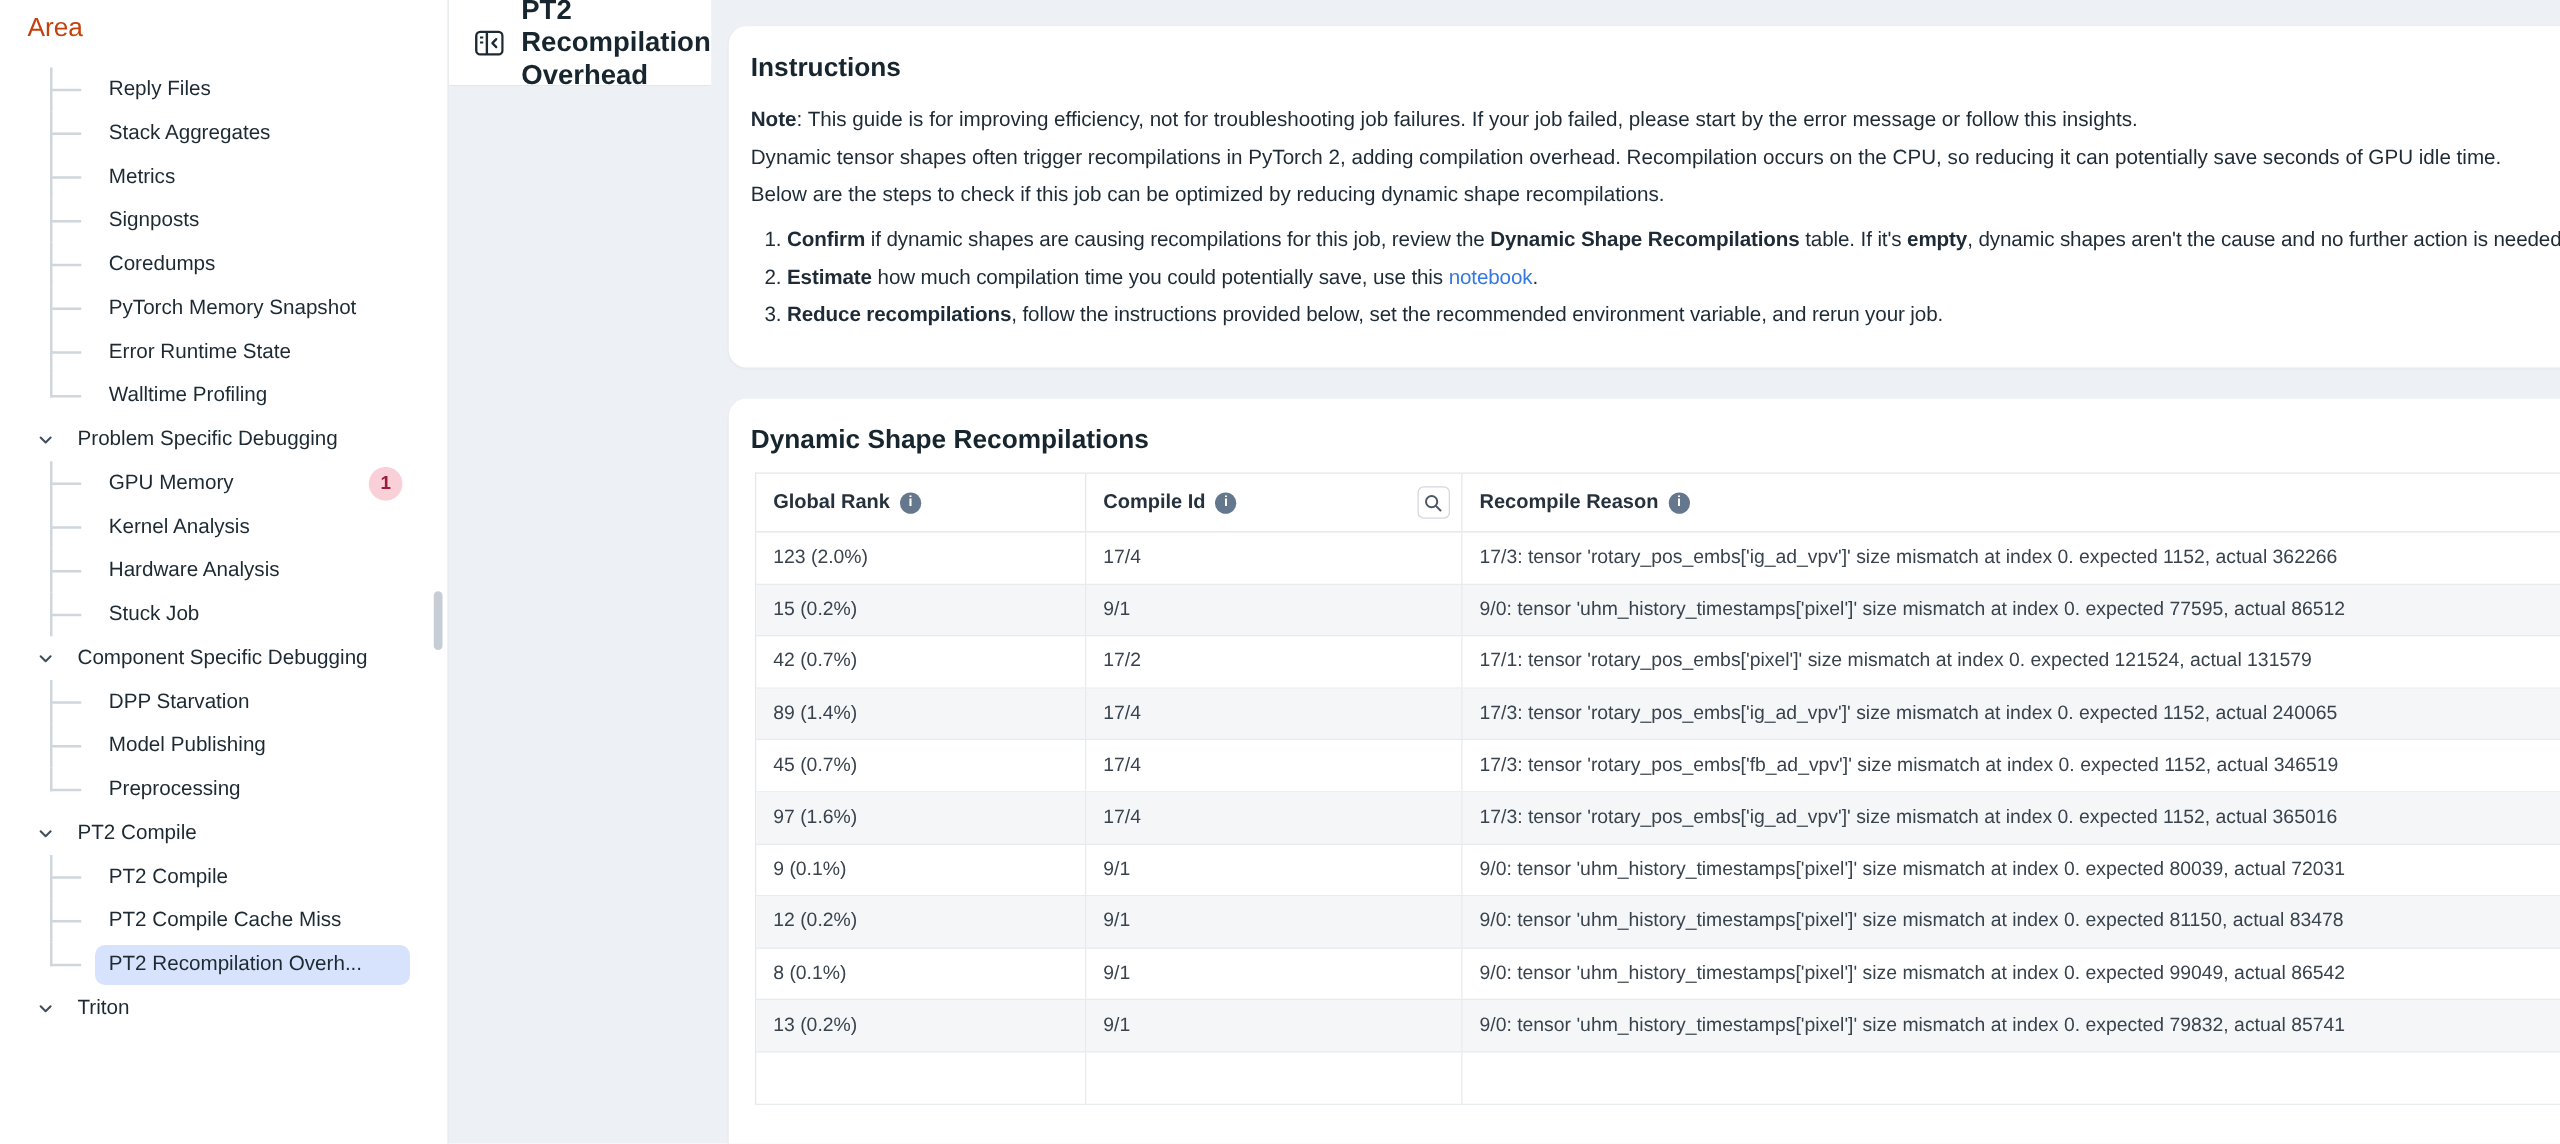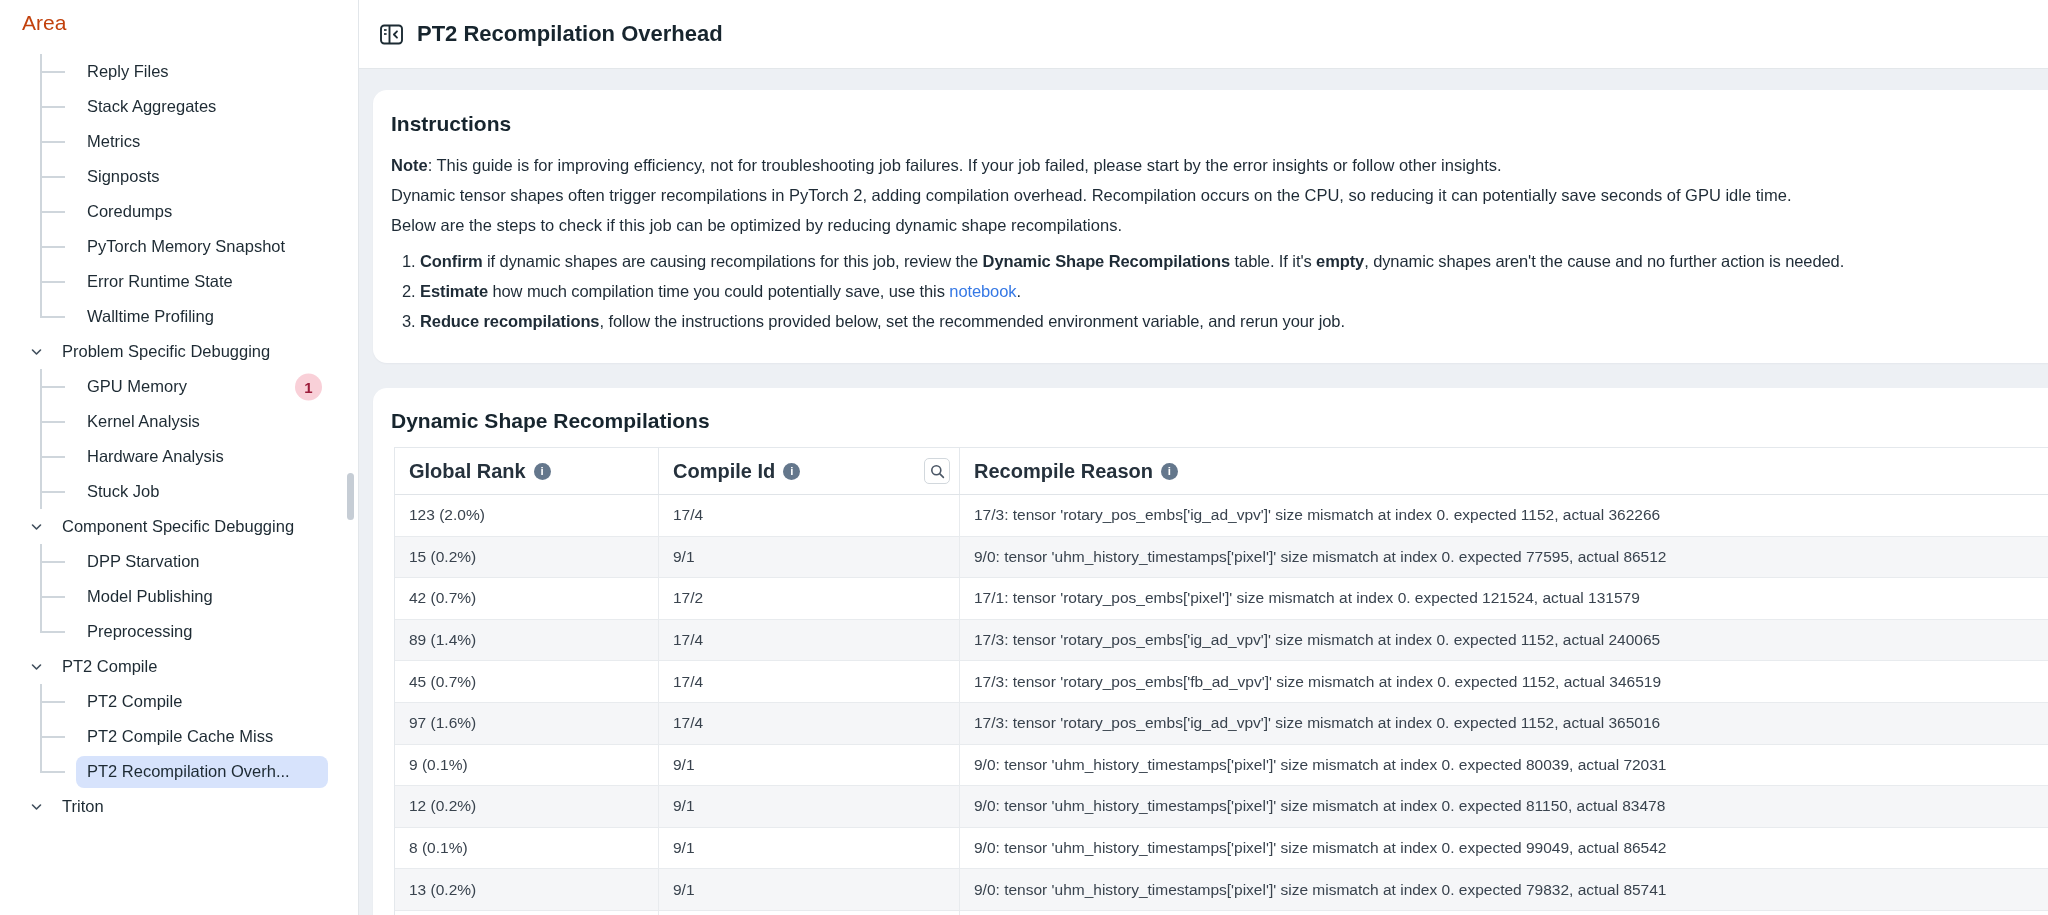--- a/index.html
+++ b/index.html
@@ -18,42 +18,42 @@
   .vline{position:absolute;left:40px;top:0;width:2px;height:100%;background:#cfd6dc;}
   .srow.last .vline{height:18.5px;}
   .hline{position:absolute;left:40px;top:calc(50% - 1px);width:25px;height:2px;background:#cfd6dc;}
   .chev{position:absolute;left:30px;top:50%;transform:translateY(-50%);display:flex;}
   .pill{position:absolute;left:76px;right:30px;top:1.5px;bottom:1.5px;background:#d7e3fc;border-radius:8px;z-index:0;}
   .badge{position:absolute;right:36px;top:50%;transform:translateY(-50%);width:27px;height:27px;border-radius:50%;
     background:#f9d0d8;color:#9c1c3a;font-size:15px;font-weight:700;text-align:center;line-height:27px;z-index:1;}
   .scroll-thumb{position:absolute;right:4px;top:473px;width:7px;height:47px;border-radius:4px;background:#c6cdd5;}
 
   
-  main{flex:1;display:flex;flex-direction:column;min-width:0;background:#edf0f4;justify-content:flex-end;}
+  main{flex:1;display:flex;flex-direction:row;min-width:0;background:#edf0f4;justify-content:flex-end;}
   .main-header{height:68px;flex:0 0 68px;background:#fff;border-bottom:1px solid #e3e7ea;
     display:flex;align-items:center;padding-left:21px;gap:14px;}
   .main-header h1{font-size:22px;font-weight:700;margin:0;color:#17252e;}
   .panel-icon{display:flex;cursor:pointer;}
   .main-body{flex:1;overflow:hidden;padding:21px 0 0 14px;}
 
   .card{background:#fff;border-radius:14px;width:calc(100% + 60px);
     box-shadow:0 1px 2px rgba(16,24,40,.04);}
   .card h2{font-size:21px;font-weight:700;line-height:26px;margin:0 0 13px;color:#17252e;}
 
   .instructions-card{padding:21px 24px 27px 18px;box-sizing:border-box;}
   .note-line{font-size:16.5px;line-height:30px;white-space:nowrap;color:#1e2b36;}
   ol.steps{margin:6px 0 0;padding-left:29px;}
   ol.steps li{font-size:16.5px;line-height:30px;white-space:nowrap;color:#1e2b36;letter-spacing:-0.1px;}
   ol.steps b{font-weight:700;}
   a.link{color:#3578e5;text-decoration:none;cursor:pointer;}
 
   .table-card{margin-top:25px;padding:20px 0 0 18px;box-sizing:border-box;height:700px;}
   .dtable{margin-left:3px;border-top:1px solid #e4e8ec;border-left:1px solid #e4e8ec;}
   .thead{display:grid;grid-template-columns:264px 301px 1fr;height:46px;border-bottom:1px solid #e0e4e8;}
-  .hcell{display:flex;align-items:center;gap:8px;padding-left:14px;font-size:20px;font-weight:700;color:#25313c;}
+  .hcell{display:flex;align-items:center;gap:8px;padding-left:14px;font-size:16px;font-weight:700;color:#25313c;}
   .hcell.c1,.hcell.c2{border-right:1px solid #e4e8ec;}
   .hcell.c2{justify-content:space-between;padding-right:9px;}
   .hgroup{display:flex;align-items:center;gap:8px;}
   .info{width:17px;height:17px;border-radius:50%;background:#64778c;position:relative;flex:0 0 auto;cursor:pointer;}
   .info::after{content:"i";position:absolute;inset:0;color:#fff;font-size:11.5px;font-weight:700;line-height:17px;text-align:center;}
   .search-btn{width:26px;height:26px;border:1px solid #d2d8dd;border-radius:5px;background:#fff;
     display:flex;align-items:center;justify-content:center;padding:0;cursor:pointer;}
   .trow{display:grid;grid-template-columns:264px 301px 1fr;height:40.6px;border-bottom:1px solid #e8ebee;}
   #rows .trow:nth-child(even){background:#f5f6f8;}
   .tcell{display:flex;align-items:center;padding-left:14px;font-size:15.5px;color:#39434e;white-space:nowrap;overflow:hidden;}
@@ -206,21 +206,21 @@
           <polyline points="17,7.3 13.9,10.5 17,13.7" stroke-width="1.8" stroke-linecap="round" stroke-linejoin="round"></polyline>
         </svg>
       </span>
       <h1>PT2 Recompilation Overhead</h1>
     </div>
 
     <div class="main-body">
 
       <section class="card instructions-card">
         <h2>Instructions</h2>
-        <div class="note-line"><b>Note</b><span>: This guide is for improving efficiency, not for troubleshooting job failures. If your job failed, please start by the error insights or follow other insights.</span></div>
+        <div class="note-line"><b>Note</b><span>: This guide is for improving efficiency, not for troubleshooting job failures. If your job failed, please start by the error message or follow this insights.</span></div>
         <div class="note-line">Dynamic tensor shapes often trigger recompilations in PyTorch 2, adding compilation overhead. Recompilation occurs on the CPU, so reducing it can potentially save seconds of GPU idle time.</div>
         <div class="note-line">Below are the steps to check if this job can be optimized by reducing dynamic shape recompilations.</div>
         <ol class="steps">
           <li><b>Confirm</b><span> if dynamic shapes are causing recompilations for this job, review the </span><b>Dynamic Shape Recompilations</b><span> table. If it's </span><b>empty</b><span>, dynamic shapes aren't the cause and no further action is needed.</span></li>
           <li><b>Estimate</b><span> how much compilation time you could potentially save, use this </span><a class="link">notebook</a><span>.</span></li>
           <li><b>Reduce recompilations</b><span>, follow the instructions provided below, set the recommended environment variable, and rerun your job.</span></li>
         </ol>
       </section>
 
       <section class="card table-card">

